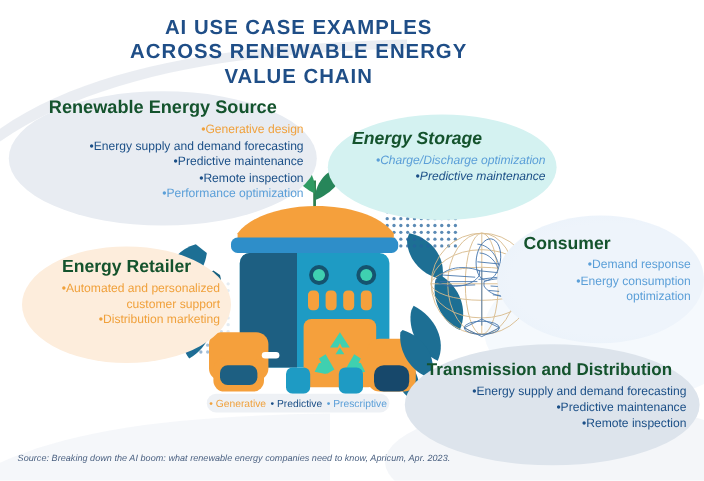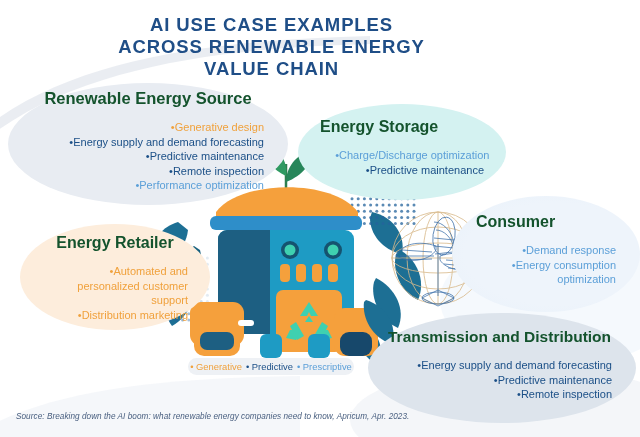--- a/index.html
+++ b/index.html
@@ -49,21 +49,21 @@
     border-radius: 50%;
   }
   .bubble .content { position: absolute; }
   .bub-head {
     color: #14532d;
     font-weight: bold;
     font-size: 16px;
     line-height: 19px;
     margin-bottom: 3px;
   }
-  .bub-list { list-style: none; margin: 12px; padding: 0; text-align: right; }
+  .bub-list { list-style: none; margin: 0; padding: 0; text-align: right; }
   .bub-list li {
     font-size: 11px;
     line-height: 14.6px;
     white-space: nowrap;
   }
   .bub-list li .bl {
     display: inline-block;
     width: 7px;
   }
   .bub-list li.wrap { white-space: normal; }
@@ -73,21 +73,21 @@
   .c-pred { color: #1b4f87; }
   .c-pres { color: #5b9fd8; }
 
   
   #bubble-res { left: 8px; top: 83px; width: 280px; height: 122px; }
   #bubble-res .ell { background: #e8ecf2; }
   #bubble-res .content { left: 12px; top: 6px; width: 256px; text-align: right; }
   #bubble-res .bub-head { text-align: center; font-size: 16.5px; }
 
   
-  #bubble-es { left: 298px; top: 104px; width: 208px; height: 96px; }
+  #bubble-es { left: 298px; top: 104px; width: 208px; height: 96px; font-style: italic; }
   #bubble-es .ell { background: #d4f2f1; }
   #bubble-es .content { left: 22px; top: 13px; width: 176px; text-align: left; }
 
   
   #bubble-er { left: 20px; top: 224px; width: 190px; height: 106px; }
   #bubble-er .ell { background: #fdeddc; }
   #bubble-er .content { left: 10px; top: 9px; width: 170px; text-align: right; }
   #bubble-er .bub-head { text-align: center; }
 
   

